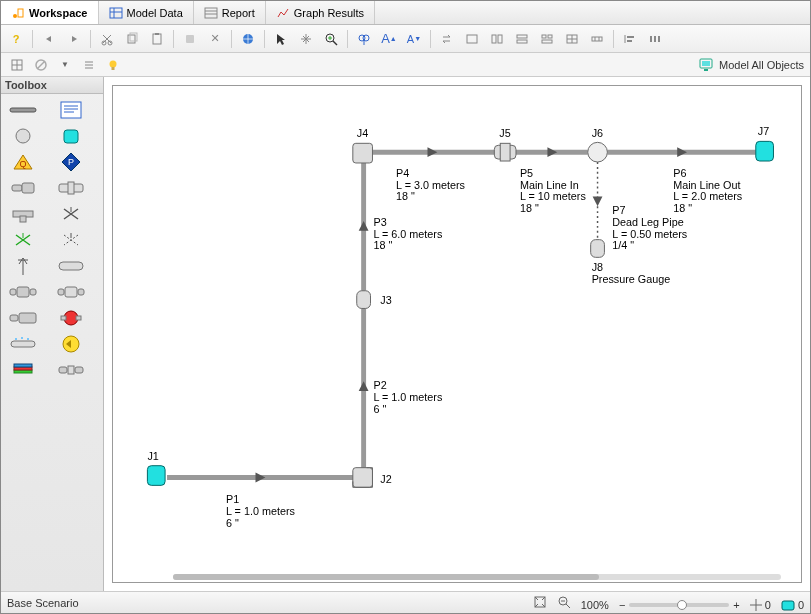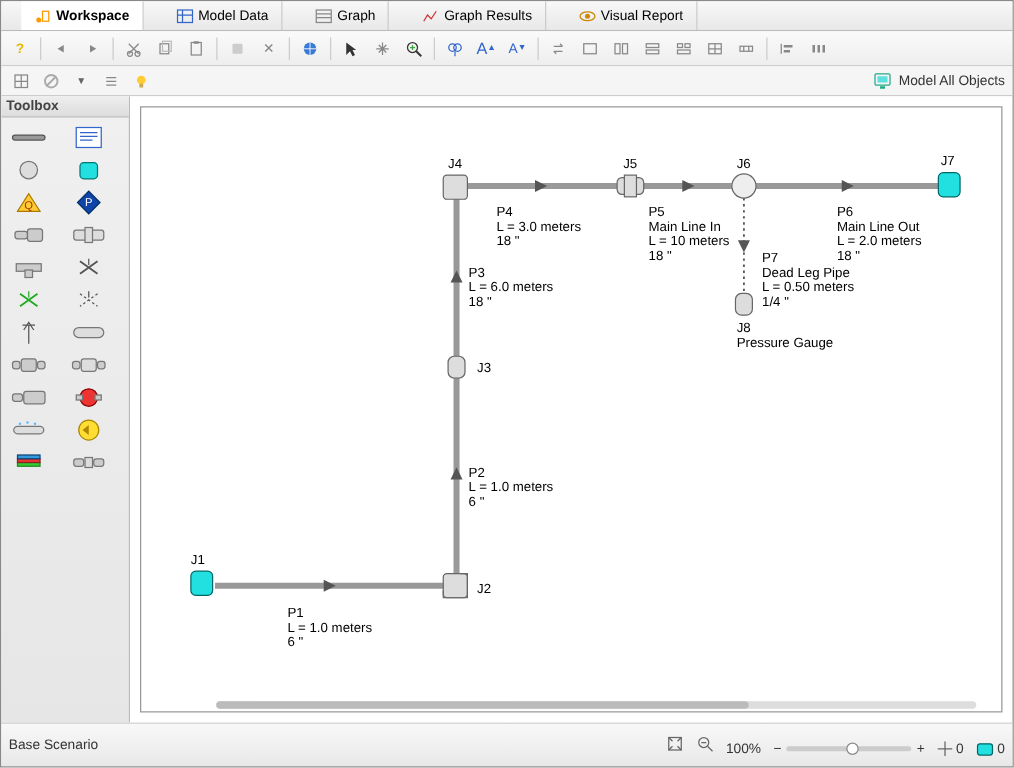--- a/index.html
+++ b/index.html
@@ -1,37 +1,37 @@
 <!DOCTYPE html>
 <html><head>
 <meta charset="utf-8">
 <style>
 * { box-sizing: border-box; margin: 0; padding: 0; }
 body { font-family: "Segoe UI", Tahoma, sans-serif; font-size: 11px; background: #fff; width: 811px; height: 614px; overflow: hidden; border: 1px solid #888; display: flex; flex-direction: column; }
 .tabs { display: flex; background: linear-gradient(#f8f8f8,#e8e8e8); border-bottom: 1px solid #bbb; height: 24px; }
-.tab { display: flex; align-items: center; gap: 4px; padding: 3px 10px; border-right: 1px solid #ccc; cursor: pointer; margin-left: 16px; }
+.tab { display: flex; align-items: center; gap: 4px; padding: 3px 10px; border-right: 1px solid #ccc; cursor: pointer; }
 .tab.active { background: #fff; font-weight: bold; }
 .tab .ticon { width: 14px; height: 14px; display: inline-flex; align-items: center; justify-content: center; }
 .toolbar { display: flex; align-items: center; gap: 3px; padding: 3px 4px; background: linear-gradient(#fafafa,#eee); border-bottom: 1px solid #ccc; height: 28px; }
 .toolbar .tbtn { width: 22px; height: 22px; display: flex; align-items: center; justify-content: center; border-radius: 2px; cursor: pointer; color: #555; }
 .toolbar .sep { width: 1px; height: 18px; background: #ccc; margin: 0 2px; }
 .subbar { display: flex; align-items: center; justify-content: space-between; padding: 2px 6px; background: #f5f5f5; border-bottom: 1px solid #ccc; height: 24px; }
 .subbar-left { display: flex; gap: 4px; align-items: center; }
 .subbar .sbtn { width: 20px; height: 20px; display: flex; align-items: center; justify-content: center; cursor: pointer; color: #666; }
 .show-all { display: flex; align-items: center; gap: 4px; cursor: pointer; color: #333; }
 .main { flex: 1; display: flex; overflow: hidden; }
 .toolbox { width: 103px; background: linear-gradient(#f0f0f0,#e6e6e6); border-right: 1px solid #bbb; display: flex; flex-direction: column; }
 .toolbox-title { font-size: 11px; font-weight: bold; padding: 2px 4px; background: linear-gradient(#eee,#ddd); border-bottom: 1px solid #bbb; color: #444; }
 .tool-grid { display: grid; grid-template-columns: 1fr 1fr; gap: 2px; padding: 4px; }
 .tool { width: 36px; height: 24px; display: flex; align-items: center; justify-content: center; cursor: pointer; border-radius: 2px; }
 .canvas-wrap { flex: 1; position: relative; background: #fff; overflow: hidden; }
 .canvas { position: absolute; inset: 8px; border: 1px solid #999; background: #fff; overflow: hidden; }
 .scrollbar-h { position: absolute; left: 60px; right: 20px; bottom: 2px; height: 6px; background: #ddd; border-radius: 3px; }
 .scrollbar-h .thumb { position: absolute; left: 0; width: 70%; top: 0; bottom: 0; background: #bbb; border-radius: 3px; }
-.statusbar { height: 35px; background: linear-gradient(#f8f8f8,#e8e8e8); border-top: 1px solid #ccc; display: flex; align-items: center; justify-content: space-between; padding: 0 6px; font-size: 11px; color: #333; }
+.statusbar { height: 22px; background: linear-gradient(#f8f8f8,#e8e8e8); border-top: 1px solid #ccc; display: flex; align-items: center; justify-content: space-between; padding: 0 6px; font-size: 11px; color: #333; }
 .status-right { display: flex; align-items: flex-end; gap: 10px; }
 .zoom-slider { display: flex; align-items: center; gap: 4px; }
 .slider-track { width: 100px; height: 4px; background: #ccc; border-radius: 2px; position: relative; }
 .slider-thumb { position: absolute; left: 48px; top: -3px; width: 10px; height: 10px; background: #fff; border: 1px solid #888; border-radius: 50%; }
 svg text { font-family: Arial, sans-serif; }
 .pipe-label { font-size: 11px; fill: #000; }
 .jlabel { font-size: 11px; fill: #000; }
 </style>
 </head>
 <body>
@@ -57,38 +57,29 @@
     <span>Model Data</span>
   </div>
   <div class="tab">
     <span class="ticon">
         <svg width="14" height="14">
           <rect x="1" y="2" width="12" height="10" fill="none" stroke="#888"></rect>
           <line x1="1" y1="5" x2="13" y2="5" stroke="#888"></line>
           <line x1="1" y1="8" x2="13" y2="8" stroke="#888"></line>
         </svg>
       </span>
-    <span>Graph</span>
+    <span>Report</span>
   </div>
   <div class="tab">
     <span class="ticon">
         <svg width="14" height="14">
           <polyline points="2,11 5,6 8,9 12,3" fill="none" stroke="#c33"></polyline>
         </svg>
       </span>
     <span>Graph Results</span>
-  </div>
-  <div class="tab">
-    <span class="ticon">
-        <svg width="14" height="14">
-          <ellipse cx="7" cy="7" rx="6" ry="3.5" fill="none" stroke="#c80"></ellipse>
-          <circle cx="7" cy="7" r="2" fill="#c80"></circle>
-        </svg>
-      </span>
-    <span>Visual Report</span>
   </div>
 </div>
 
 <div class="toolbar">
   <div class="tbtn" style="color:#e6b800;font-weight:bold">?</div>
   <div class="sep"></div>
   <div class="tbtn">
       <svg width="14" height="14">
         <path d="M9 4 L4 7 L9 10 Z" fill="#888"></path>
       </svg>

